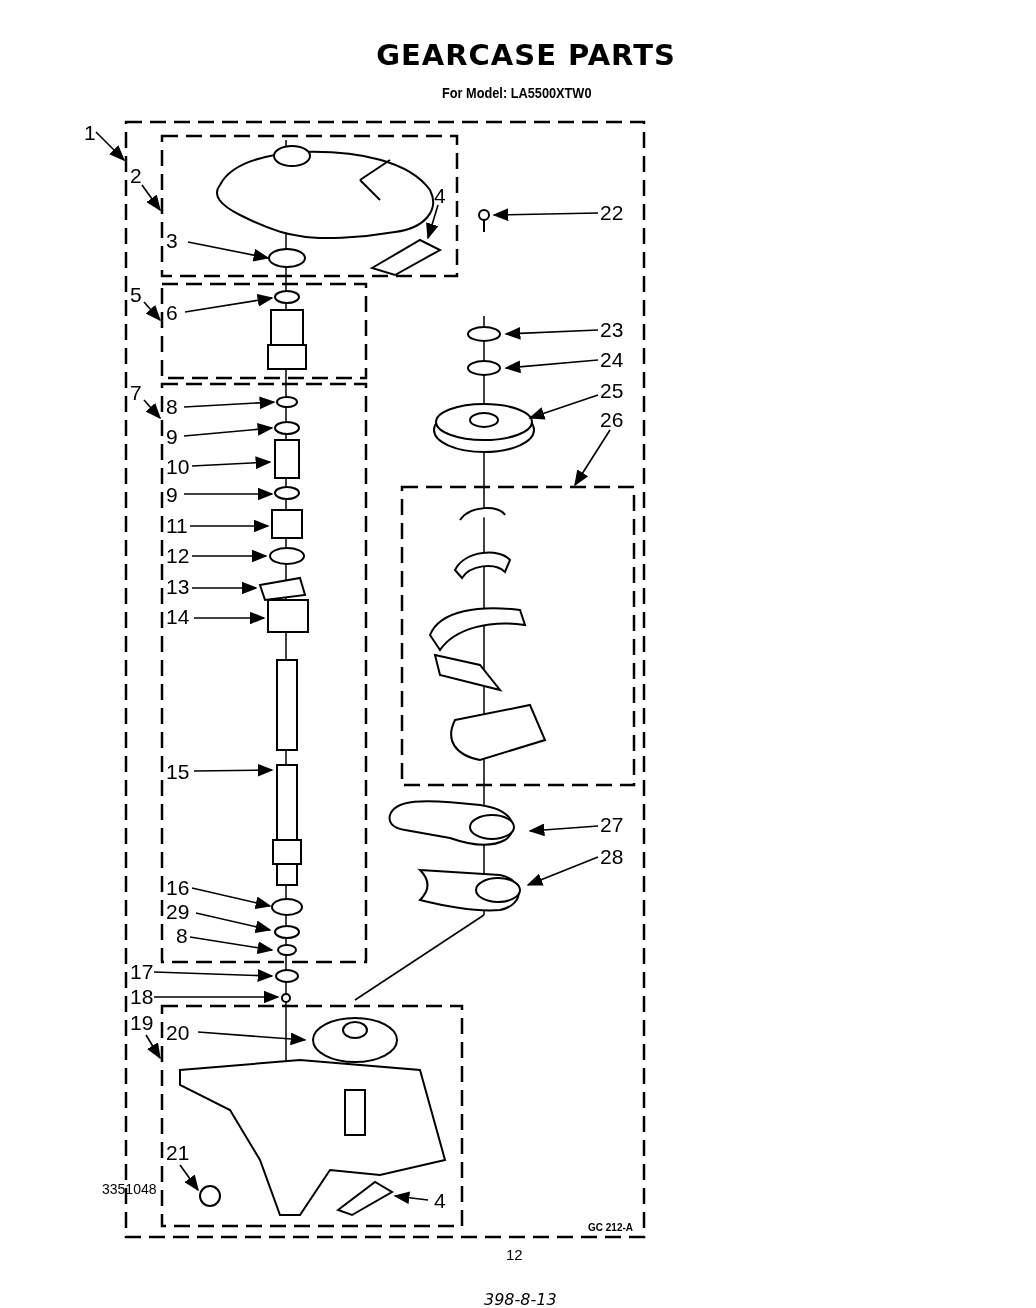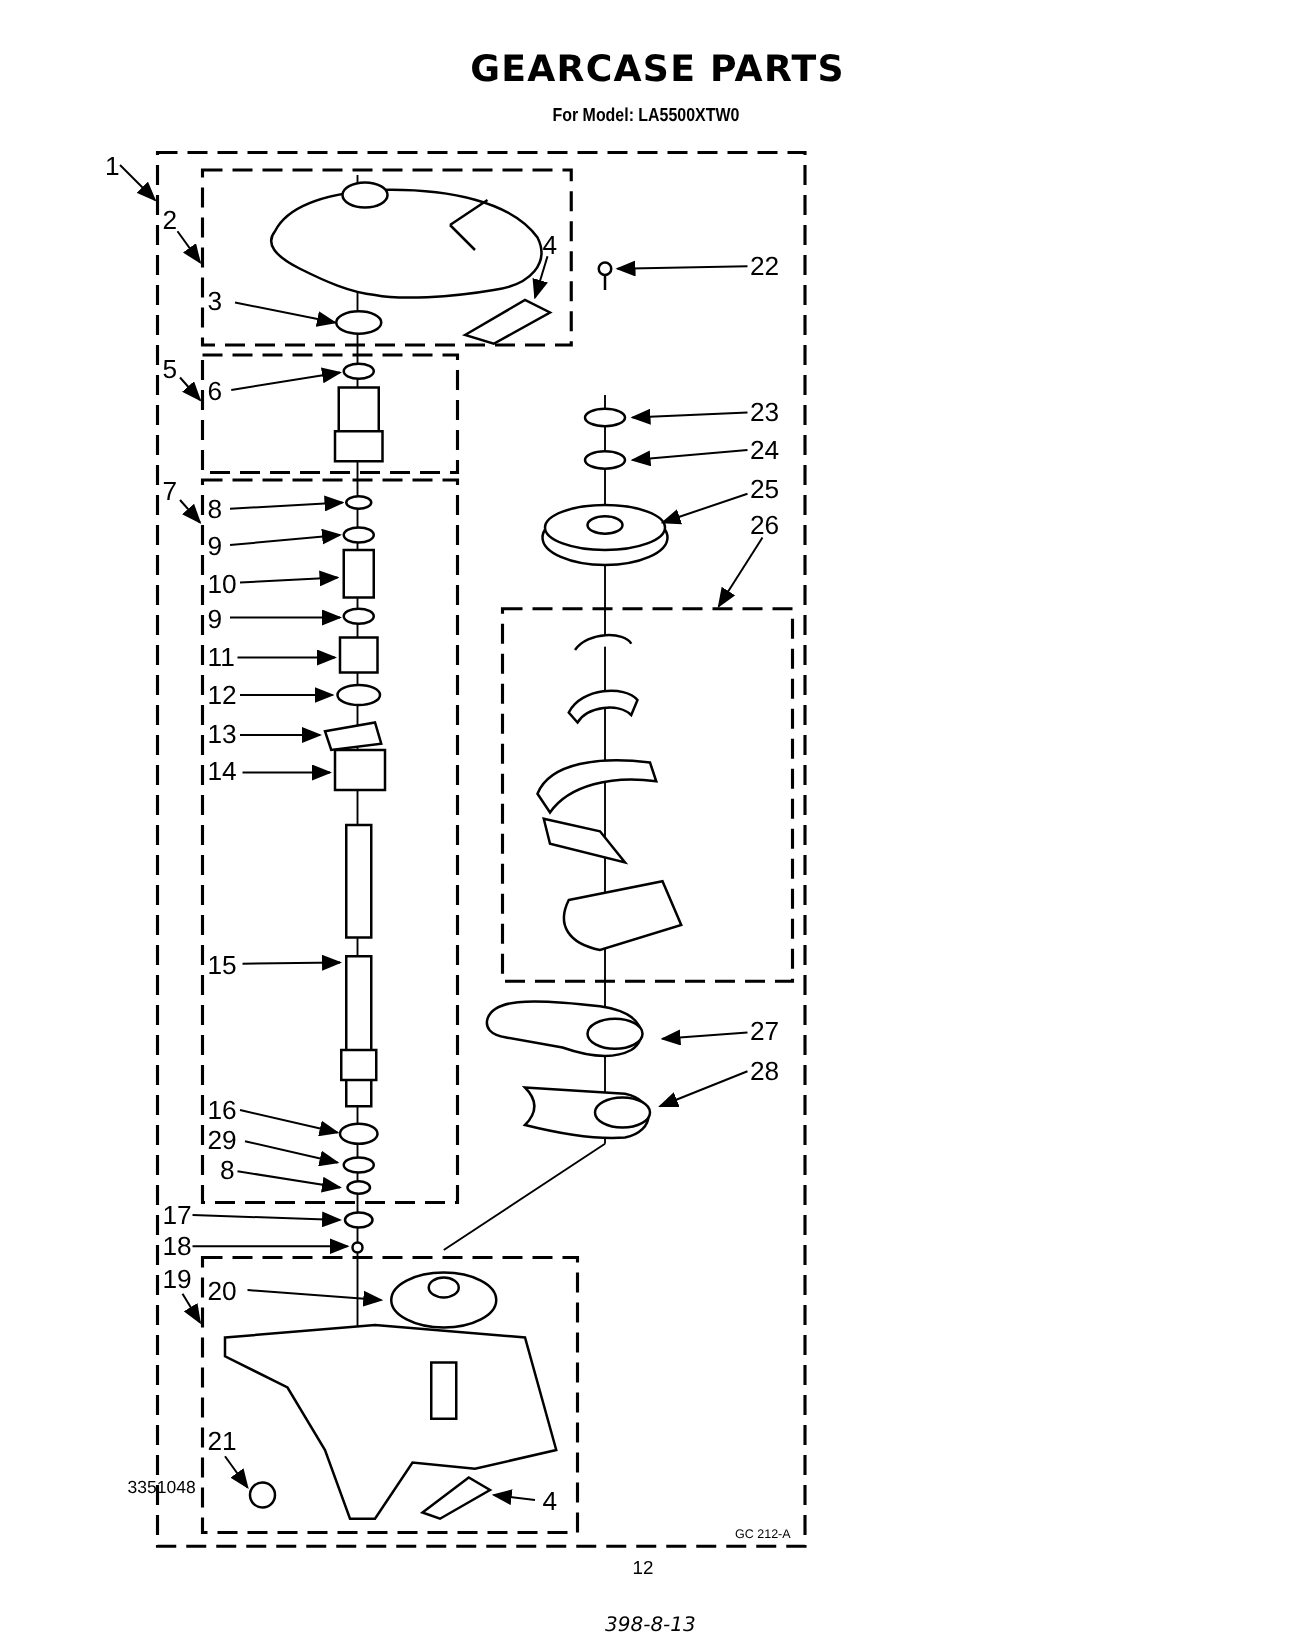--- a/index.html
+++ b/index.html
@@ -2,21 +2,21 @@
 <html><head>
 <meta charset="utf-8">
 <style>
   html,body{margin:0;padding:0;background:#ffffff;}
   body{width:1036px;height:1308px;position:relative;overflow:hidden;font-family:"Liberation Sans",sans-serif;color:#000;}
   .title{position:absolute;left:0;width:1052px;top:38px;text-align:center;font-family:"DejaVu Sans",sans-serif;font-weight:bold;font-size:29px;letter-spacing:1px;}
   .subtitle{position:absolute;left:442px;top:84px;font-family:"Liberation Sans",sans-serif;font-weight:bold;font-size:15px;transform:scaleX(0.85);transform-origin:left;}
   .footer-left{position:absolute;left:102px;top:1181px;font-size:14px;}
   .footer-center{position:absolute;left:506px;top:1246px;font-size:15px;}
   .footer-hand{position:absolute;left:484px;top:1290px;font-size:16px;font-style:italic;font-family:"DejaVu Sans",sans-serif;}
-  .code{position:absolute;left:588px;top:1222px;font-size:10px;font-weight:normal;}
+  .code{position:absolute;left:588px;top:1222px;font-size:10px;font-weight:bold;}
   svg{position:absolute;left:0;top:0;}
   .lbl{font-family:"Liberation Sans",sans-serif;font-size:21px;fill:#000;}
 </style>
 </head>
 <body>
 
 <div class="title">GEARCASE PARTS</div>
 <div class="subtitle">For Model: LA5500XTW0</div>
 
 <svg width="1036" height="1308" viewBox="0 0 1036 1308">

